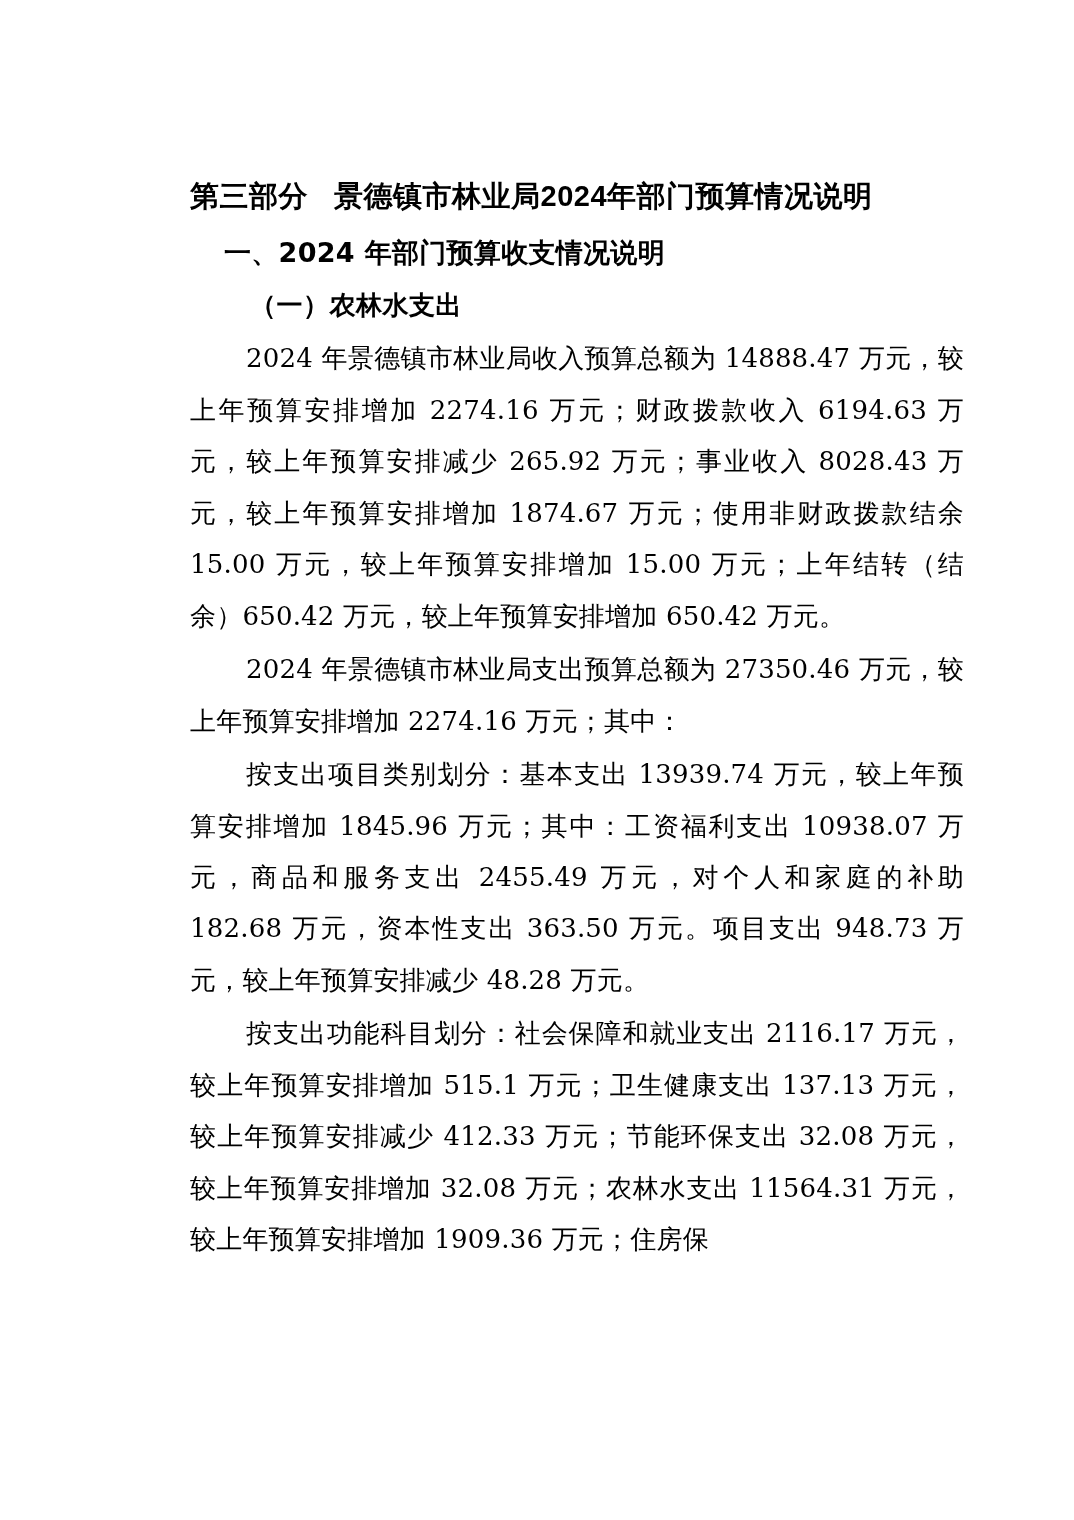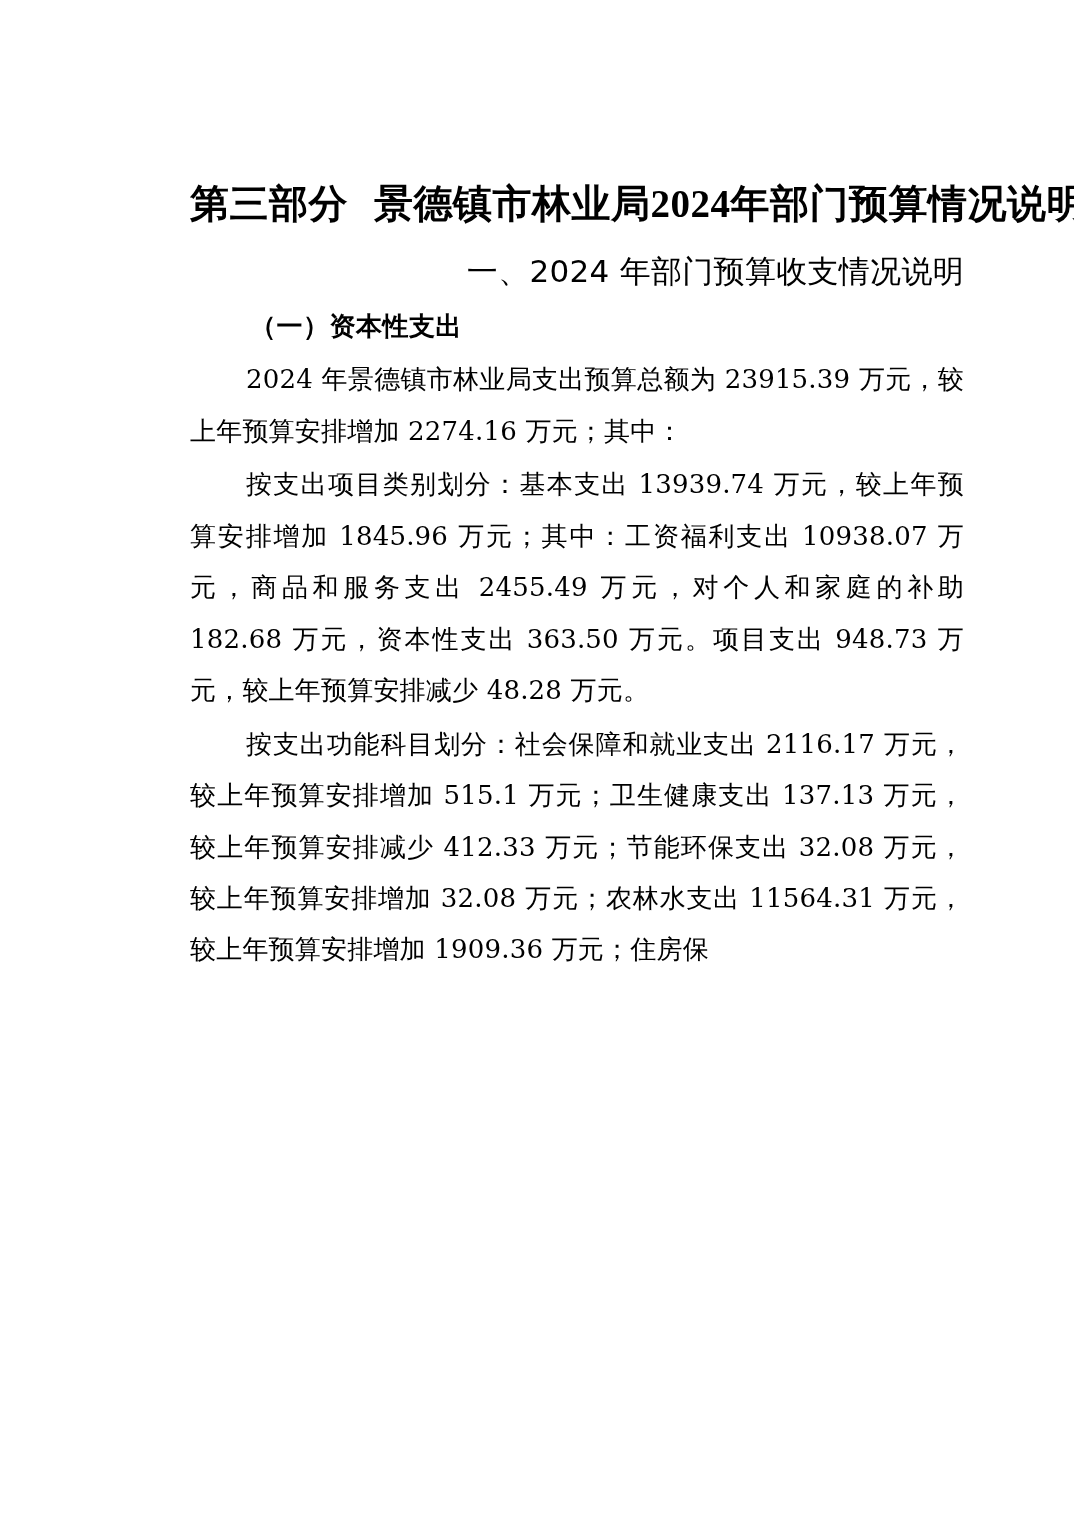--- a/index.html
+++ b/index.html
@@ -15,41 +15,40 @@
     -webkit-font-smoothing: antialiased;
   }
   .page {
     position: relative;
     width: 1074px;
     height: 1520px;
     box-sizing: border-box;
     padding: 175px 110px 0 190px;
   }
   .doc-title {
-    font-family: Liberation Serif, serif;
+    font-family: Liberation Sans, sans-serif;
     font-weight: bold;
-    font-size: 39px;
+    font-size: 29px;
     line-height: 1.5;
     letter-spacing: 0.5px;
     margin: 0 0 14px 0;
     white-space: nowrap;
   }
   .doc-title .gap {
     display: inline-block;
     width: 26px;
   }
   .heading-1 {
     font-family: "DejaVu Sans", "Liberation Sans", sans-serif;
-    font-weight: normal;
-    font-size: 31px;
+    font-weight: bold;
+    font-size: 27px;
     line-height: 1.5;
     margin: 0 0 10px 0;
     text-indent: 34px;
     letter-spacing: 0.3px;
-    text-align: right;
   }
   .heading-2 {
     font-family: "DejaVu Serif", "Liberation Serif", serif;
     font-weight: bold;
     font-size: 26px;
     line-height: 1.55;
     margin: 12px 0 8px 0;
     text-indent: 60px;
     letter-spacing: 0.5px;
   }
@@ -67,23 +66,24 @@
 <body>
 
 <div class="page">
 
   <h1 class="doc-title">
     <span>第三部分</span><span class="gap"></span><span>景德镇市林业局2024年部门预算情况说明</span>
   </h1>
 
   <h2 class="heading-1">一、2024 年部门预算收支情况说明</h2>
 
-  <h3 class="heading-2">（一）资本性支出</h3>
+  <h3 class="heading-2">（一）农林水支出</h3>
+
+  <p class="para">2024 年景德镇市林业局收入预算总额为 14888.47 万元，较上年预算安排增加 2274.16 万元；财政拨款收入 6194.63 万元，较上年预算安排减少 265.92 万元；事业收入 8028.43 万元，较上年预算安排增加 1874.67 万元；使用非财政拨款结余 15.00 万元，较上年预算安排增加 15.00 万元；上年结转（结余）650.42 万元，较上年预算安排增加 650.42 万元。</p>
 
 
-
-  <p class="para">2024 年景德镇市林业局支出预算总额为 23915.39 万元，较上年预算安排增加 2274.16 万元；其中：</p>
+  <p class="para">2024 年景德镇市林业局支出预算总额为 27350.46 万元，较上年预算安排增加 2274.16 万元；其中：</p>
 
   <p class="para">按支出项目类别划分：基本支出 13939.74 万元，较上年预算安排增加 1845.96 万元；其中：工资福利支出 10938.07 万元，商品和服务支出 2455.49 万元，对个人和家庭的补助 182.68 万元，资本性支出 363.50 万元。项目支出 948.73 万元，较上年预算安排减少 48.28 万元。</p>
 
   <p class="para">按支出功能科目划分：社会保障和就业支出 2116.17 万元，较上年预算安排增加 515.1 万元；卫生健康支出 137.13 万元，较上年预算安排减少 412.33 万元；节能环保支出 32.08 万元，较上年预算安排增加 32.08 万元；农林水支出 11564.31 万元，较上年预算安排增加 1909.36 万元；住房保</p>
 
 </div>
 
 </body></html>

